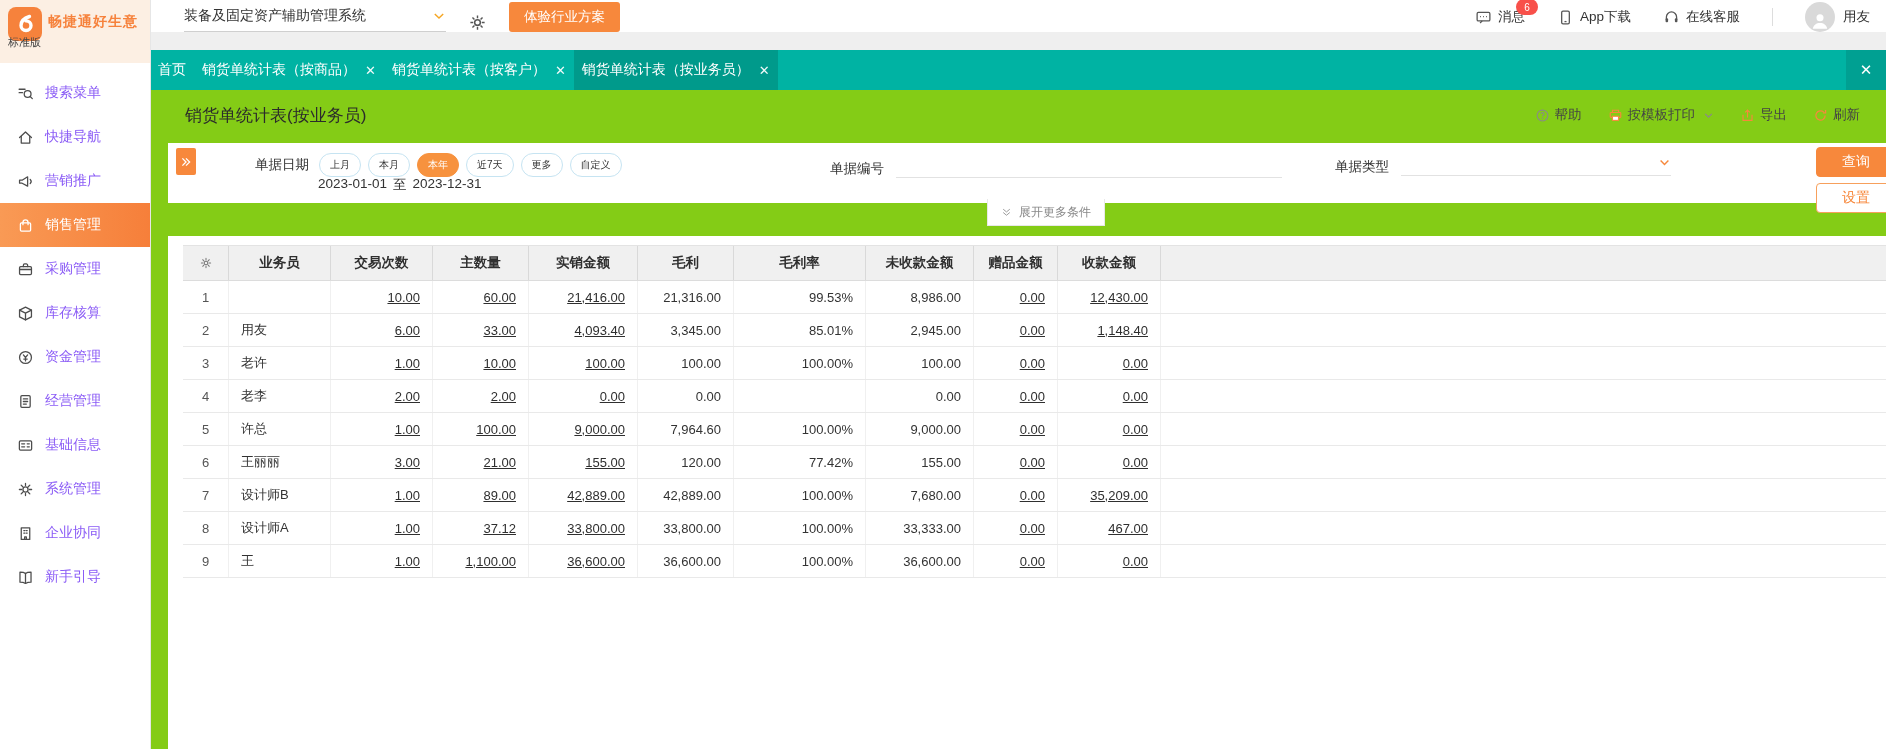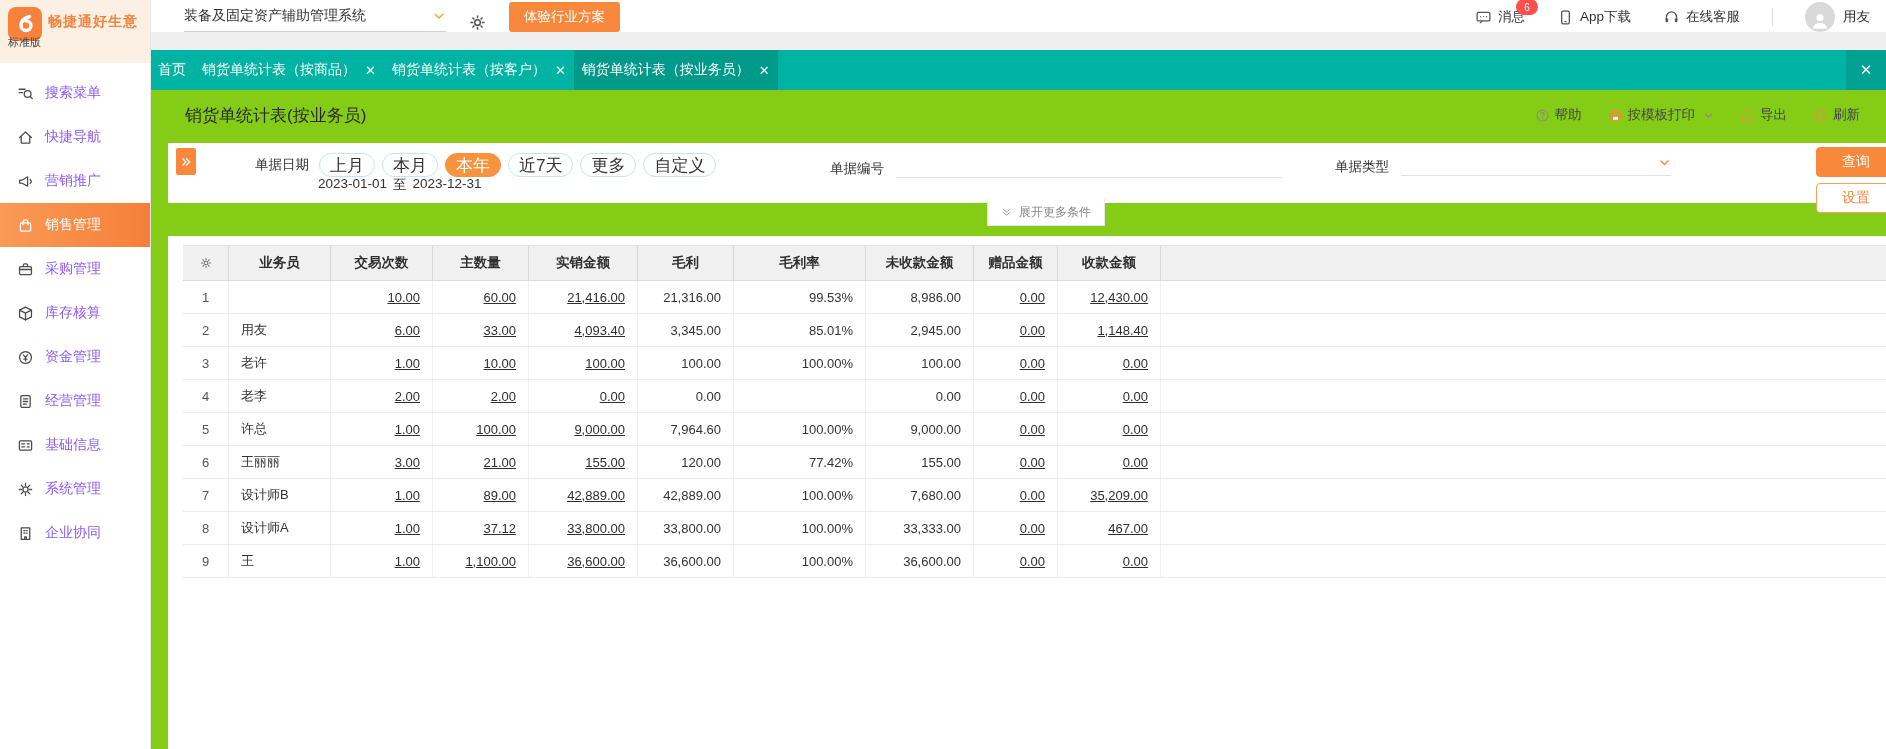--- a/index.html
+++ b/index.html
@@ -61,21 +61,21 @@
   .action .chev{width:11px;height:11px;color:#8a8a8a;margin-left:3px;}
 
   
   .filter-card{position:absolute;left:18px;right:0;top:53px;height:60px;background:#fff;}
   .expand-flag{position:absolute;left:8px;top:5px;width:20px;height:27px;background:#f7883c;border-radius:2px;
                display:flex;align-items:center;justify-content:center;color:#fff;cursor:pointer;}
   .expand-flag .icon{width:12px;height:12px;}
   .f-label{font-size:13.5px;color:#333;white-space:nowrap;}
   .fld-date{position:absolute;left:87px;top:10px;display:flex;align-items:center;gap:10px;}
   .pills{display:flex;align-items:center;gap:7px;}
-  .pill{height:22px;padding:0 10px;border:1px solid #c6e4f2;border-radius:12px;background:#fff;font-size:17px;
+  .pill{height:22px;padding:0 10px;border:1px solid #c6e4f2;border-radius:12px;background:#fff;font-size:10px;
         color:#333;display:flex;align-items:center;cursor:pointer;}
   .pill.selected{background:#f7923e;border-color:#f7923e;color:#fff;}
   .date-range{position:absolute;left:150px;top:33px;font-size:13.5px;color:#333;display:flex;gap:6px;cursor:pointer;}
   .fld-no{position:absolute;left:662px;top:8px;display:flex;align-items:flex-end;gap:12px;}
   .doc-no-input{width:382px;border:none;border-bottom:1px solid #e2e2e2;height:24px;font-size:13px;outline:none;
                 font-family:inherit;background:transparent;}
   .fld-type{position:absolute;left:1167px;top:8px;display:flex;align-items:flex-end;gap:12px;}
   .select-line{width:270px;border-bottom:1px solid #e2e2e2;height:24px;display:flex;align-items:center;
                justify-content:flex-end;cursor:pointer;}
   .select-line .icon{width:13px;height:13px;color:#f7883c;margin-bottom:2px;}
@@ -215,20 +215,29 @@
           <span>系统管理</span>
         </div>
         <div class="menu-item">
           <span class="icon">
             <svg viewBox="0 0 20 20" fill="none" stroke="currentColor" stroke-width="1.5" stroke-linecap="round" stroke-linejoin="round">
               <rect x="5" y="3.5" width="10" height="13.5"></rect>
               <path d="M8 6.5h1.2M10.8 6.5H12M8 9.5h1.2M10.8 9.5H12M9 17v-3h2v3"></path>
             </svg>
           </span>
           <span>企业协同</span>
+        </div>
+        <div class="menu-item">
+          <span class="icon">
+            <svg viewBox="0 0 20 20" fill="none" stroke="currentColor" stroke-width="1.5" stroke-linecap="round" stroke-linejoin="round">
+              <path d="M10 5.2C8.5 4 6.5 3.7 3.5 3.7v11.8c3 0 4.5.3 6.5 1.5 2-1.2 3.5-1.5 6.5-1.5V3.7c-3 0-5 .3-6.5 1.5z"></path>
+              <path d="M10 5.2V17"></path>
+            </svg>
+          </span>
+          <span>新手引导</span>
         </div>
       </div>
   </div>
 
   <div class="topbar">
     <div class="sys-select">
       <span>装备及固定资产辅助管理系统</span>
       <span class="icon">
         <svg viewBox="0 0 20 20">
             <path d="M4 7l6 6 6-6" fill="none" stroke="currentColor" stroke-width="2"></path>

